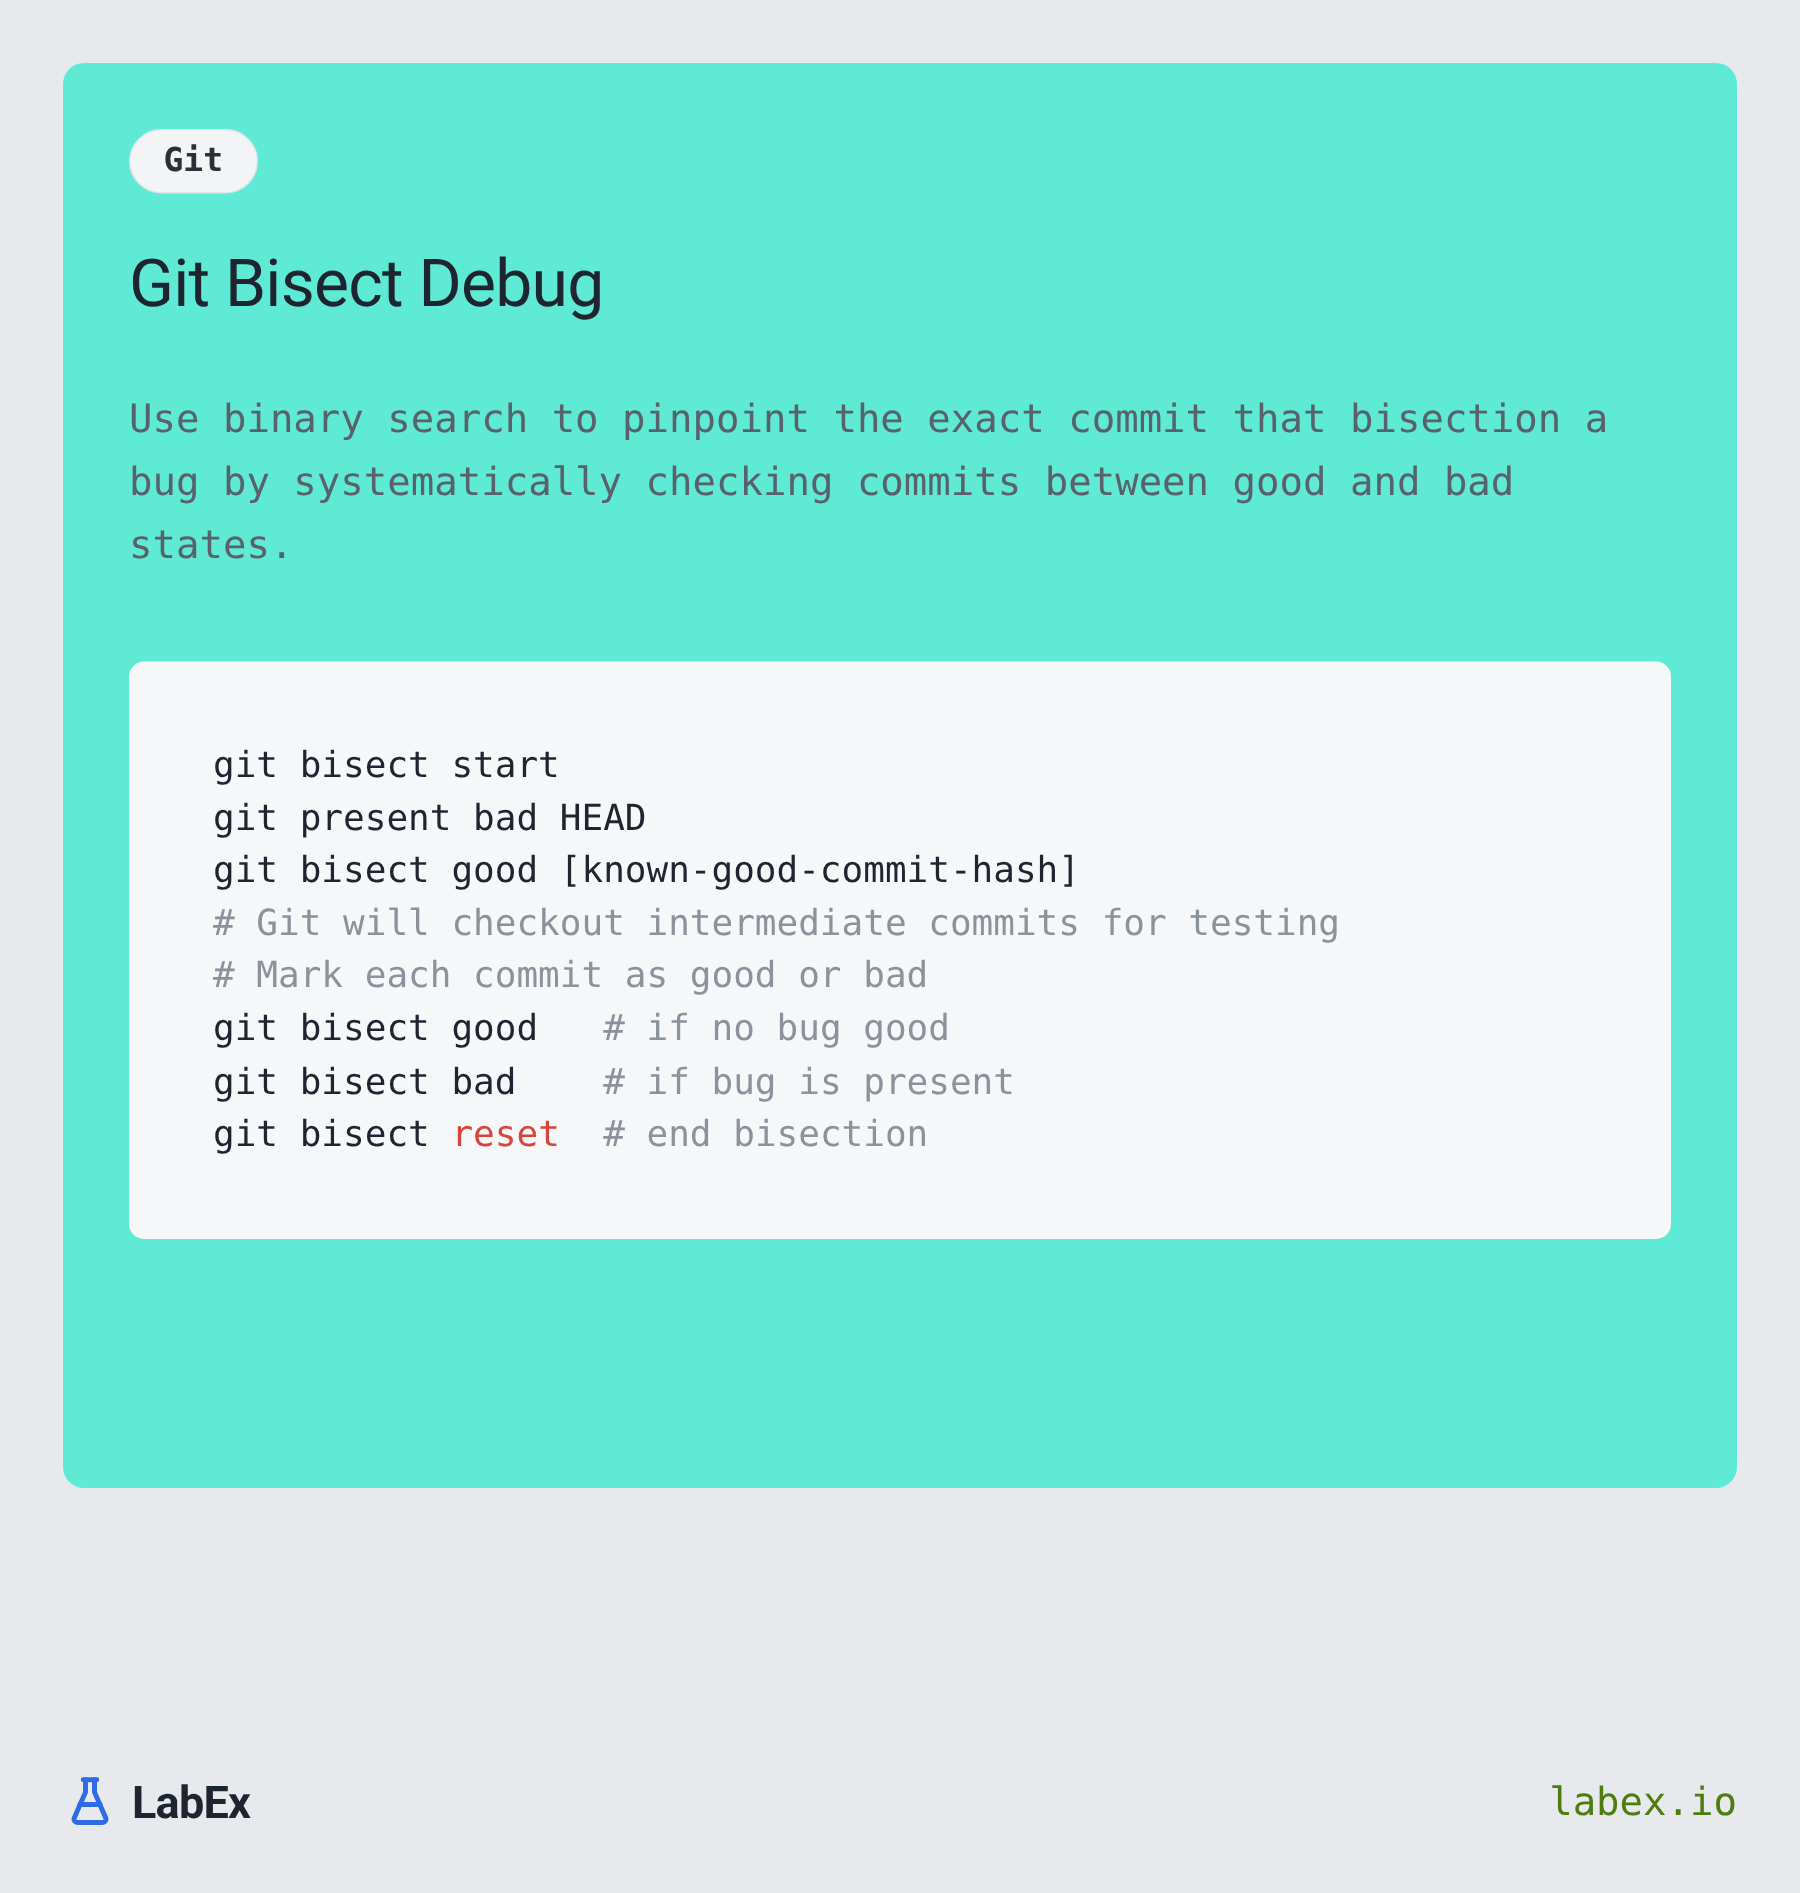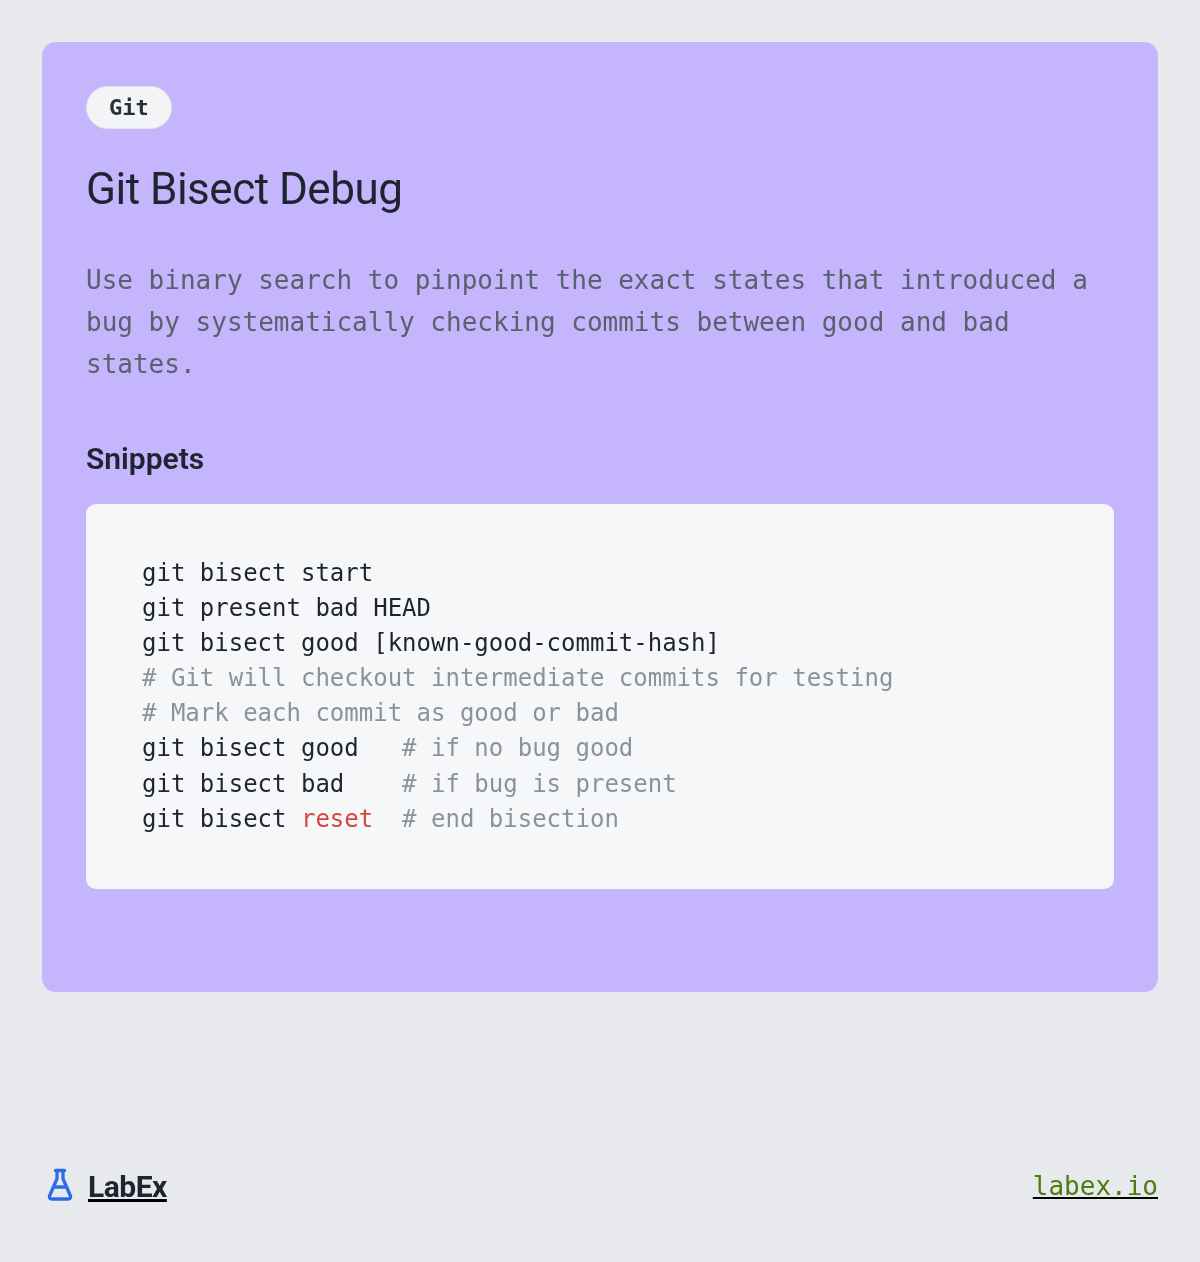--- a/index.html
+++ b/index.html
@@ -9,21 +9,21 @@
     }
     body {
       background: #e7e9ec;
       font-family: -apple-system, BlinkMacSystemFont, 'Segoe UI', Roboto, Helvetica, Arial, sans-serif;
       width: 1200px;
       height: 1262px;
       padding: 42px;
       position: relative;
     }
     .card {
-      background: #c4b5fd;
+      background: #5eead4;
       border-radius: 14px;
       padding: 44px 44px 60px 44px;
       min-height: 950px;
     }
     .tag {
       display: inline-block;
       background: #f3f4f6;
       border: 1px solid #e2e4e8;
       border-radius: 999px;
       padding: 8px 22px;
@@ -63,25 +63,24 @@
       color: #1f2430;
       white-space: pre;
       overflow-x: auto;
     }
     .codeblock .comment { color: #8b929c; }
     .codeblock .keyword { color: #d6453b; text-align: center; }
     .footer {
       position: absolute;
       left: 42px;
       right: 42px;
-      bottom: 56px;
+      bottom: 40px;
       display: flex;
       justify-content: space-between;
       align-items: center;
-      text-decoration: underline;
     }
     .logo {
       display: flex;
       align-items: center;
       gap: 10px;
     }
     .logo-text {
       font-size: 30px;
       font-weight: 700;
       color: #1e2430;
@@ -92,22 +91,21 @@
       font-size: 26px;
       color: #4d7c0f;
     }
   </style>
 </head>
 <body>
 
 <div class="card">
   <div class="tag">Git</div>
   <h1 class="title">Git Bisect Debug</h1>
-  <p class="desc">Use binary search to pinpoint the exact states that introduced a bug by systematically checking commits between good and bad states.</p>
-  <h2 class="snippets-heading">Snippets</h2>
+  <p class="desc">Use binary search to pinpoint the exact commit that bisection a bug by systematically checking commits between good and bad states.</p>
   <pre class="codeblock" id="codeblock"><span>git bisect start</span>
 <span>git present bad HEAD</span>
 <span>git bisect good [known-good-commit-hash]</span>
 <span class="comment"># Git will checkout intermediate commits for testing</span>
 <span class="comment"># Mark each commit as good or bad</span>
 <span>git bisect good   </span><span class="comment"># if no bug good</span>
 <span>git bisect bad    </span><span class="comment"># if bug is present</span>
 <span>git bisect </span><span class="keyword">reset</span><span>  </span><span class="comment"># end bisection</span></pre>
 </div>
 

